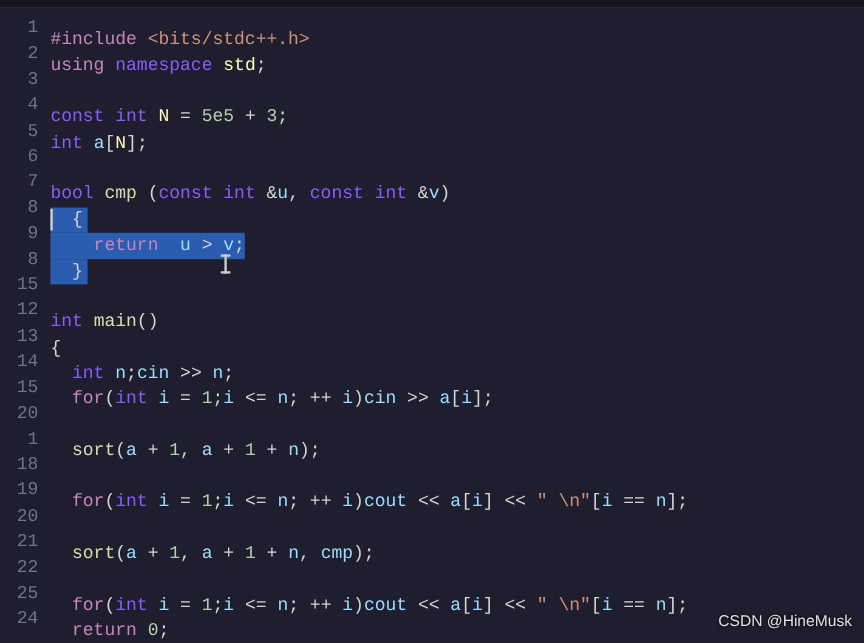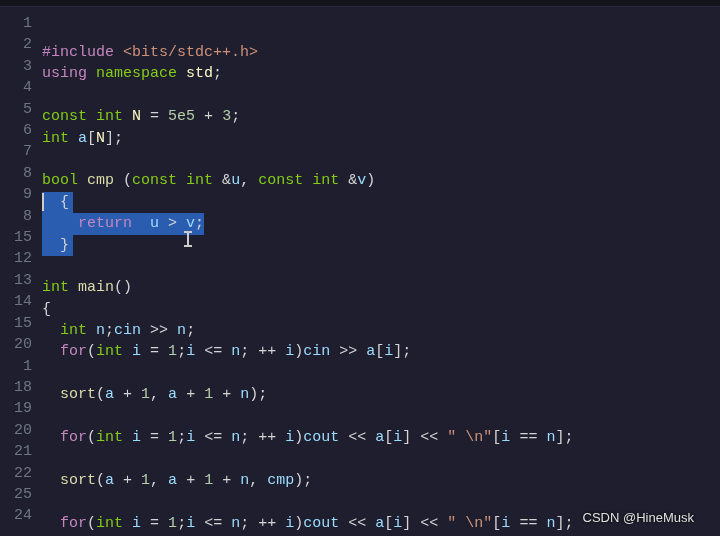--- a/index.html
+++ b/index.html
@@ -1,39 +1,39 @@
 <!DOCTYPE html>
 <html><head>
 <meta charset="utf-8">
 <style>
   html,body{margin:0;padding:0;background:#1e1e2e;height:100%;overflow:hidden;}
   body{width:720px;height:536px;font-family:Consolas,"Courier New",monospace;font-size:15px;line-height:21.4px;color:#d4d4d4;position:relative;}
   .tabbar{height:6px;background:#14141c;border-bottom:1px solid #2a2a3a;}
   .editor{display:flex;height:530px;}
   .gutter{width:42px;text-align:right;color:#6e7585;padding-top:6px;user-select:none;}
   .gutter div{padding-right:10px;}
-  .code{flex:1;padding-top:6px;position:relative;white-space:pre;margin-top:29px;}
+  .code{flex:1;padding-top:16px;position:relative;white-space:pre;}
   .code-line{position:relative;height:21.4px;}
   .code-line .content{position:relative;z-index:2;display:inline-block;}
   .sel{position:absolute;left:0;top:0;height:21.4px;background:#2a5db0;z-index:1;}
   .cur{position:absolute;width:2px;height:18px;background:#cccccc;top:1px;z-index:3;}
   .ibeam{position:absolute;width:2px;height:16px;z-index:4;}
   .ibeam::before,.ibeam::after{content:"";position:absolute;left:-3px;width:8px;height:2px;background:#cccccc;}
   .ibeam::before{top:0;}
   .ibeam::after{bottom:0;}
   .ibeam .bar{position:absolute;left:0;top:0;width:2px;height:16px;background:#cccccc;}
   .k-cf{color:#c586c0;}     
-  .k-ty{color:#84cc16;}    
+  .k-ty{color:#8b5cf6;}    
   .k-fn{color:#dcdcaa;}    
   .k-var{color:#9cdcfe;}   
   .k-num{color:#b5cea8;text-align:center;}   
   .k-op{color:#d4d4d4;}    
   .k-str{color:#ce9178;}   
   .k-mac{color:#fef9c3;}   
-  .watermark{position:absolute;right:26px;bottom:8px;font-size:13px;color:#e0e0e0;text-shadow:0 0 3px #000;z-index:10;font-family:Arial,sans-serif;text-align:center;}
+  .watermark{position:absolute;right:10px;bottom:8px;font-size:13px;color:#e0e0e0;text-shadow:0 0 3px #000;z-index:10;font-family:Arial,sans-serif;text-align:center;}
 </style>
 </head>
 <body>
 
 <div class="tabbar"></div>
 <div class="editor">
   <div class="gutter" id="gutter">
       <div>1</div>
       <div>2</div>
       <div>3</div>

